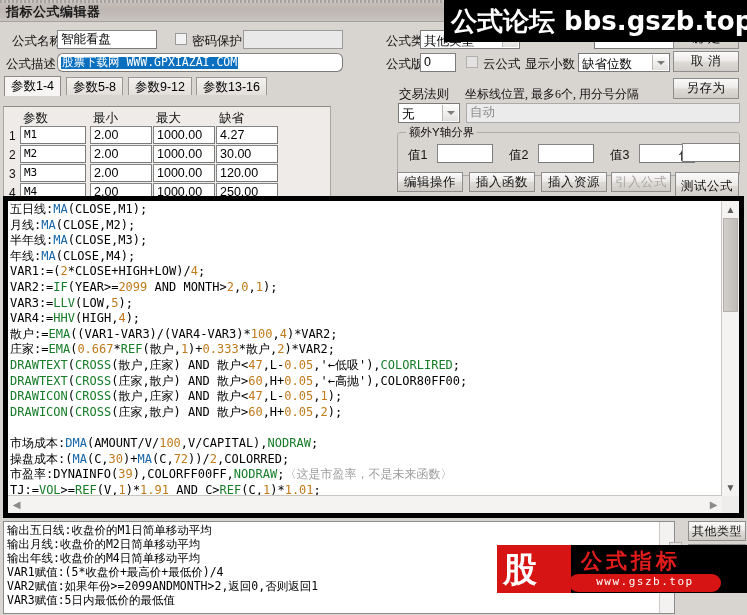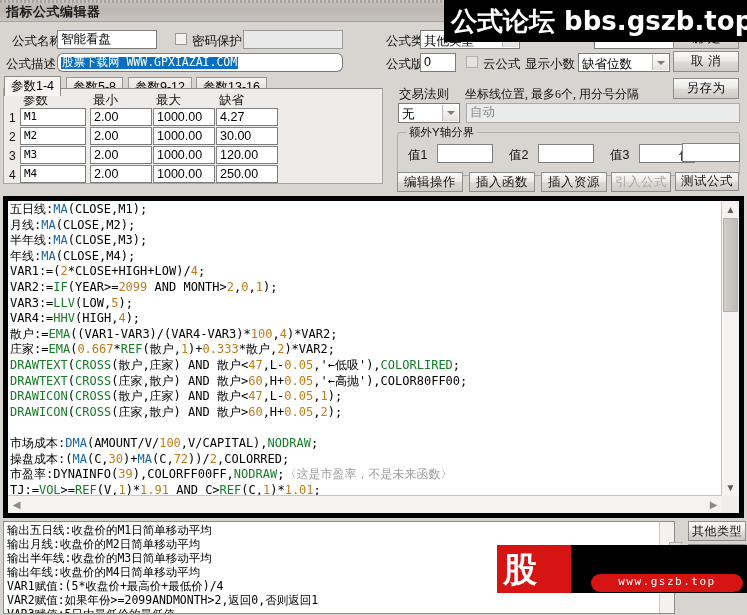--- a/index.html
+++ b/index.html
@@ -77,21 +77,21 @@
     border:1px solid #9b9893;border-bottom:none;
     font-size:12.5px;padding:1px 6px 0 6px;
   }
   .tab.sel{
     top:0;height:20px;background:#f6f5f3;font-weight:normal;
     border-color:#8d8a86;z-index:3;
   }
 
   
   .paramsbox{
-    position:absolute;left:3px;top:88px;width:380px;height:96px;
+    position:absolute;left:3px;top:106px;width:328px;height:96px;
     box-sizing:border-box;background:#eeebe8;
     border:1px solid #a9a5a1;border-top-color:#8d8a86;
   }
   .phead{position:absolute;font-size:12.5px;color:#111;}
   .rown{position:absolute;font-size:12px;color:#111;}
 
   
   .gbox{
     position:absolute;box-sizing:border-box;
     border:1px solid #b0aca8;border-radius:3px;
@@ -189,21 +189,21 @@
     font-family:"DejaVu Sans","Liberation Sans",sans-serif;line-height:44px;
   }
   .wm-bot .blk{
     position:absolute;left:74px;top:0;width:176px;height:48px;background:#000;
   }
   .wm-bot .gs{
     position:absolute;left:84px;top:2px;font-size:21px;font-weight:bold;color:#e21b1b;
     letter-spacing:4px;font-family:"DejaVu Sans","Liberation Sans",sans-serif;
   }
   .wm-bot .url{
-    position:absolute;left:94px;top:29px;width:152px;height:18px;
+    position:absolute;left:72px;top:29px;width:152px;height:18px;
     background:#d61414;border-radius:9px;color:#fff;font-size:11px;
     letter-spacing:1.5px;text-align:center;line-height:16px;
     font-family:"DejaVu Sans Mono","Liberation Mono",monospace;
   }
 
   
   .sel-text{background:#0a6fbe;color:#fff;display:inline-block;padding:0 1px;}
 </style>
 </head>
 <body>
@@ -307,47 +307,48 @@
     <div class="lbl" style="left:212px;top:14px;">值3</div>
     <div class="tf" style="left:241px;top:11px;width:56px;height:19px;"></div>
     <div class="lbl" style="left:281px;top:14px;">值4</div>
   </div>
   <div class="tf" style="left:682px;top:143px;width:58px;height:19px;"></div>
 
   <div class="btn" style="left:397px;top:172px;width:66px;height:20px;">编辑操作</div>
   <div class="btn" style="left:469px;top:172px;width:66px;height:20px;">插入函数</div>
   <div class="btn" style="left:541px;top:172px;width:66px;height:20px;">插入资源</div>
   <div class="btn dis" style="left:611px;top:172px;width:60px;height:20px;">引入公式</div>
-  <div class="btn" style="left:675px;top:172px;width:64px;height:19px;">测试公式</div>
+  <div class="btn" style="left:675px;top:172px;width:64px;height:28px;">测试公式</div>
 
   <div class="editor">
     <div class="codearea" id="codearea"><div class="codeline"><span class="k-out">五日线:</span><span class="k-fn">MA</span><span class="k-out">(CLOSE,M1);</span></div><div class="codeline"><span class="k-out">月线:</span><span class="k-fn">MA</span><span class="k-out">(CLOSE,M2);</span></div><div class="codeline"><span class="k-out">半年线:</span><span class="k-fn">MA</span><span class="k-out">(CLOSE,M3);</span></div><div class="codeline"><span class="k-out">年线:</span><span class="k-fn">MA</span><span class="k-out">(CLOSE,M4);</span></div><div class="codeline"><span class="k-out">VAR1:=(</span><span class="k-num">2</span><span class="k-out">*CLOSE+HIGH+LOW)/</span><span class="k-num">4</span><span class="k-out">;</span></div><div class="codeline"><span class="k-out">VAR2:=</span><span class="k-fn2">IF</span><span class="k-out">(YEAR&gt;=</span><span class="k-num">2099</span><span class="k-out"> AND MONTH&gt;</span><span class="k-num">2</span><span class="k-out">,</span><span class="k-num">0</span><span class="k-out">,</span><span class="k-num">1</span><span class="k-out">);</span></div><div class="codeline"><span class="k-out">VAR3:=</span><span class="k-fn2">LLV</span><span class="k-out">(LOW,</span><span class="k-num">5</span><span class="k-out">);</span></div><div class="codeline"><span class="k-out">VAR4:=</span><span class="k-fn2">HHV</span><span class="k-out">(HIGH,</span><span class="k-num">4</span><span class="k-out">);</span></div><div class="codeline"><span class="k-out">散户:=</span><span class="k-fn2">EMA</span><span class="k-out">((VAR1-VAR3)/(VAR4-VAR3)*</span><span class="k-num">100</span><span class="k-out">,</span><span class="k-num">4</span><span class="k-out">)*VAR2;</span></div><div class="codeline"><span class="k-out">庄家:=</span><span class="k-fn2">EMA</span><span class="k-out">(</span><span class="k-num">0.667</span><span class="k-out">*</span><span class="k-fn2">REF</span><span class="k-out">(散户,</span><span class="k-num">1</span><span class="k-out">)+</span><span class="k-num">0.333</span><span class="k-out">*散户,</span><span class="k-num">2</span><span class="k-out">)*VAR2;</span></div><div class="codeline"><span class="k-fn2">DRAWTEXT</span><span class="k-out">(</span><span class="k-fn2">CROSS</span><span class="k-out">(散户,庄家) AND 散户&lt;</span><span class="k-num">47</span><span class="k-out">,L-</span><span class="k-num">0.05</span><span class="k-out">,'←低吸'),</span><span class="k-fn2">COLORLIRED</span><span class="k-out">;</span></div><div class="codeline"><span class="k-fn2">DRAWTEXT</span><span class="k-out">(</span><span class="k-fn2">CROSS</span><span class="k-out">(庄家,散户) AND 散户&gt;</span><span class="k-num">60</span><span class="k-out">,H+</span><span class="k-num">0.05</span><span class="k-out">,'←高抛'),COLOR80FF00;</span></div><div class="codeline"><span class="k-fn2">DRAWICON</span><span class="k-out">(</span><span class="k-fn2">CROSS</span><span class="k-out">(散户,庄家) AND 散户&lt;</span><span class="k-num">47</span><span class="k-out">,L-</span><span class="k-num">0.05</span><span class="k-out">,</span><span class="k-num">1</span><span class="k-out">);</span></div><div class="codeline"><span class="k-fn2">DRAWICON</span><span class="k-out">(</span><span class="k-fn2">CROSS</span><span class="k-out">(庄家,散户) AND 散户&gt;</span><span class="k-num">60</span><span class="k-out">,H+</span><span class="k-num">0.05</span><span class="k-out">,</span><span class="k-num">2</span><span class="k-out">);</span></div><div class="codeline">&nbsp;</div><div class="codeline"><span class="k-out">市场成本:</span><span class="k-fn">DMA</span><span class="k-out">(AMOUNT/V/</span><span class="k-num">100</span><span class="k-out">,V/CAPITAL),</span><span class="k-fn2">NODRAW</span><span class="k-out">;</span></div><div class="codeline"><span class="k-out">操盘成本:(</span><span class="k-fn">MA</span><span class="k-out">(C,</span><span class="k-num">30</span><span class="k-out">)+</span><span class="k-fn">MA</span><span class="k-out">(C,</span><span class="k-num">72</span><span class="k-out">))/</span><span class="k-num">2</span><span class="k-out">,COLORRED;</span></div><div class="codeline"><span class="k-out">市盈率:DYNAINFO(</span><span class="k-num">39</span><span class="k-out">),COLORFF00FF,</span><span class="k-fn2">NODRAW</span><span class="k-out">;</span><span class="k-gray">〈这是市盈率，不是未来函数〉</span></div><div class="codeline"><span class="k-out">TJ:=</span><span class="k-fn2">VOL</span><span class="k-out">&gt;=</span><span class="k-fn2">REF</span><span class="k-out">(V,</span><span class="k-num">1</span><span class="k-out">)*</span><span class="k-num">1.91</span><span class="k-out"> AND C&gt;</span><span class="k-fn2">REF</span><span class="k-out">(C,</span><span class="k-num">1</span><span class="k-out">)*</span><span class="k-num">1.01</span><span class="k-out">;</span></div><div class="codeline"><span class="k-fn2">STICKLINE</span><span class="k-out">(TJ,OPEN,CLOSE,</span><span class="k-num">1.5</span><span class="k-out">,</span><span class="k-num">0</span><span class="k-out">),COLORFF00FF;</span></div></div>
     <div class="vsb">
       <div class="ar up">▲</div>
       <div class="thumb"></div>
       <div class="ar dn">▼</div>
     </div>
     <div class="hsb">
       <div class="ar l">◀</div>
       <div class="ar r">▶</div>
     </div>
     <div class="corner"></div>
   </div>
 
   <div class="outbox">
-    <div class="outtext" id="outtext"><div>输出五日线:收盘价的M1日简单移动平均</div><div>输出月线:收盘价的M2日简单移动平均</div><div>输出半年线:收盘价的M3日简单移动平均</div><div>输出年线:收盘价的M4日简单移动平均</div><div>VAR1赋值:(5*收盘价+最高价+最低价)/4</div><div>VAR2赋值:如果年份&gt;=2099ANDMONTH&gt;2,返回0,否则返回1</div><div>VAR3赋值:5日内最低价的最低值</div></div>
+    <div class="outtext" id="outtext"><div>输出五日线:收盘价的M1日简单移动平均</div><div>输出月线:收盘价的M2日简单移动平均</div><div>输出年线:收盘价的M4日简单移动平均</div><div>VAR1赋值:(5*收盘价+最高价+最低价)/4</div><div>VAR2赋值:如果年份&gt;=2099ANDMONTH&gt;2,返回0,否则返回1</div><div>VAR3赋值:5日内最低价的最低值</div></div>
     <div class="outsb"></div>
   </div>
 
   <div class="chk flat" style="left:669px;top:542px;width:13px;height:13px;"></div>
   <div class="btn" style="left:688px;top:521px;width:58px;height:20px;font-size:12px;">其他类型</div>
   <div class="btn" style="left:688px;top:544px;width:58px;height:20px;font-size:12px;">测试结果</div>
 
   <div class="wm-top">公式论坛 bbs.gszb.top</div>
 
   <div class="wm-bot">
     <div class="red"></div>
     <div class="bull">股</div>
     <div class="blk"></div>
+    <div class="gs">公式指标</div>
     <div class="url">www.gszb.top</div>
   </div>
 
 </div>
 
 </body></html>

